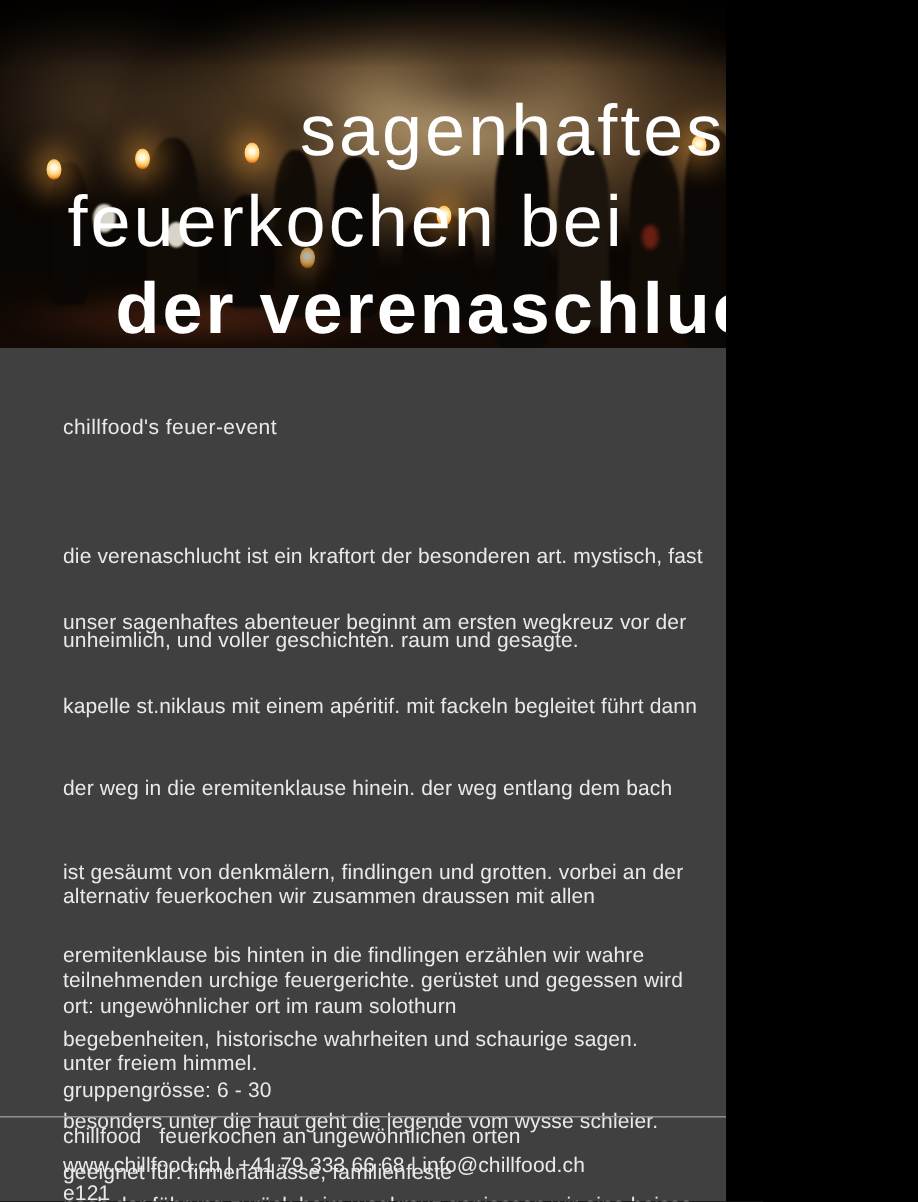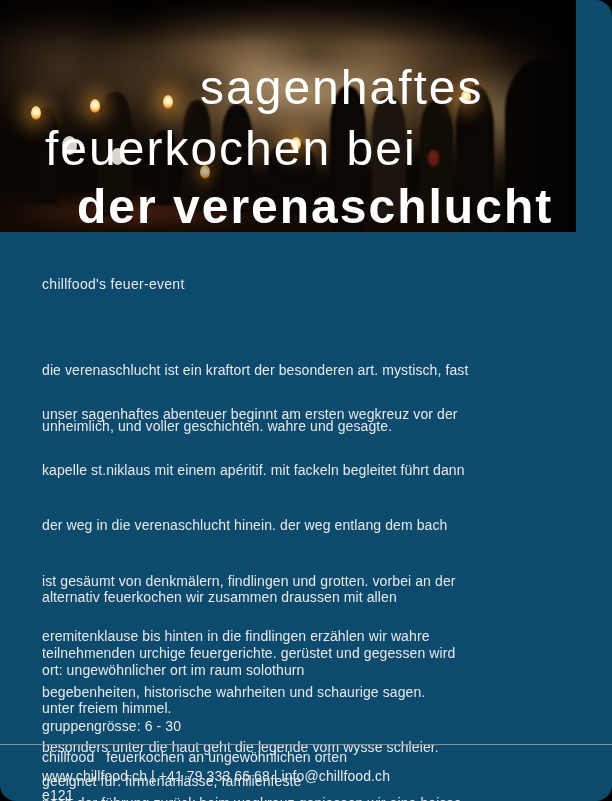--- a/index.html
+++ b/index.html
@@ -1,23 +1,22 @@
 <!DOCTYPE html>
 <html><head>
 <meta charset="utf-8">
 <style>
   html,body{margin:0;padding:0;background:#000;}
   .page{
     position:relative;
-    width:612px;height:801px;
-    background:#0c4a6e;
+    width:484px;height:801px;
+    background:#404040;
     overflow:hidden;
     font-family:"Liberation Sans", sans-serif;
     color:#e9e9e9;
-    border-radius:16px;
   }
   
   .hero-art{
     position:absolute;left:0;top:0;width:576px;height:232px;
     background:#0a0603;overflow:hidden;
   }
   .hero-art *{position:absolute;}
   .rock-main{
     left:80px;top:-20px;width:440px;height:220px;border-radius:50%;
     background:radial-gradient(ellipse closest-side at 50% 45%,
@@ -132,27 +131,27 @@
   </div>
 
   <div class="hero-title-line t1">sagenhaftes</div>
   <div class="hero-title-line t2">feuerkochen bei</div>
   <div class="hero-title-line t3">der verenaschlucht</div>
 
   <div class="txt heading">chillfood's feuer-event</div>
 
   <div class="txt body-block p1">
     <div>die verenaschlucht ist ein kraftort der besonderen art. mystisch, fast</div>
-    <div>unheimlich, und voller geschichten. wahre und gesagte.</div>
+    <div>unheimlich, und voller geschichten. raum und gesagte.</div>
   </div>
 
   <div class="txt body-block p2">
     <div>unser sagenhaftes abenteuer beginnt am ersten wegkreuz vor der</div>
     <div>kapelle st.niklaus mit einem apéritif. mit fackeln begleitet führt dann</div>
-    <div>der weg in die verenaschlucht hinein. der weg entlang dem bach</div>
+    <div>der weg in die eremitenklause hinein. der weg entlang dem bach</div>
     <div>ist gesäumt von denkmälern, findlingen und grotten. vorbei an der</div>
     <div>eremitenklause bis hinten in die findlingen erzählen wir wahre</div>
     <div>begebenheiten, historische wahrheiten und schaurige sagen.</div>
     <div>besonders unter die haut geht die legende vom wysse schleier.</div>
     <div>nach der führung zurück beim wegkreuz geniessen wir eine heisse</div>
     
   </div>
 
   <div class="txt body-block p3">
     <div>alternativ feuerkochen wir zusammen draussen mit allen</div>

